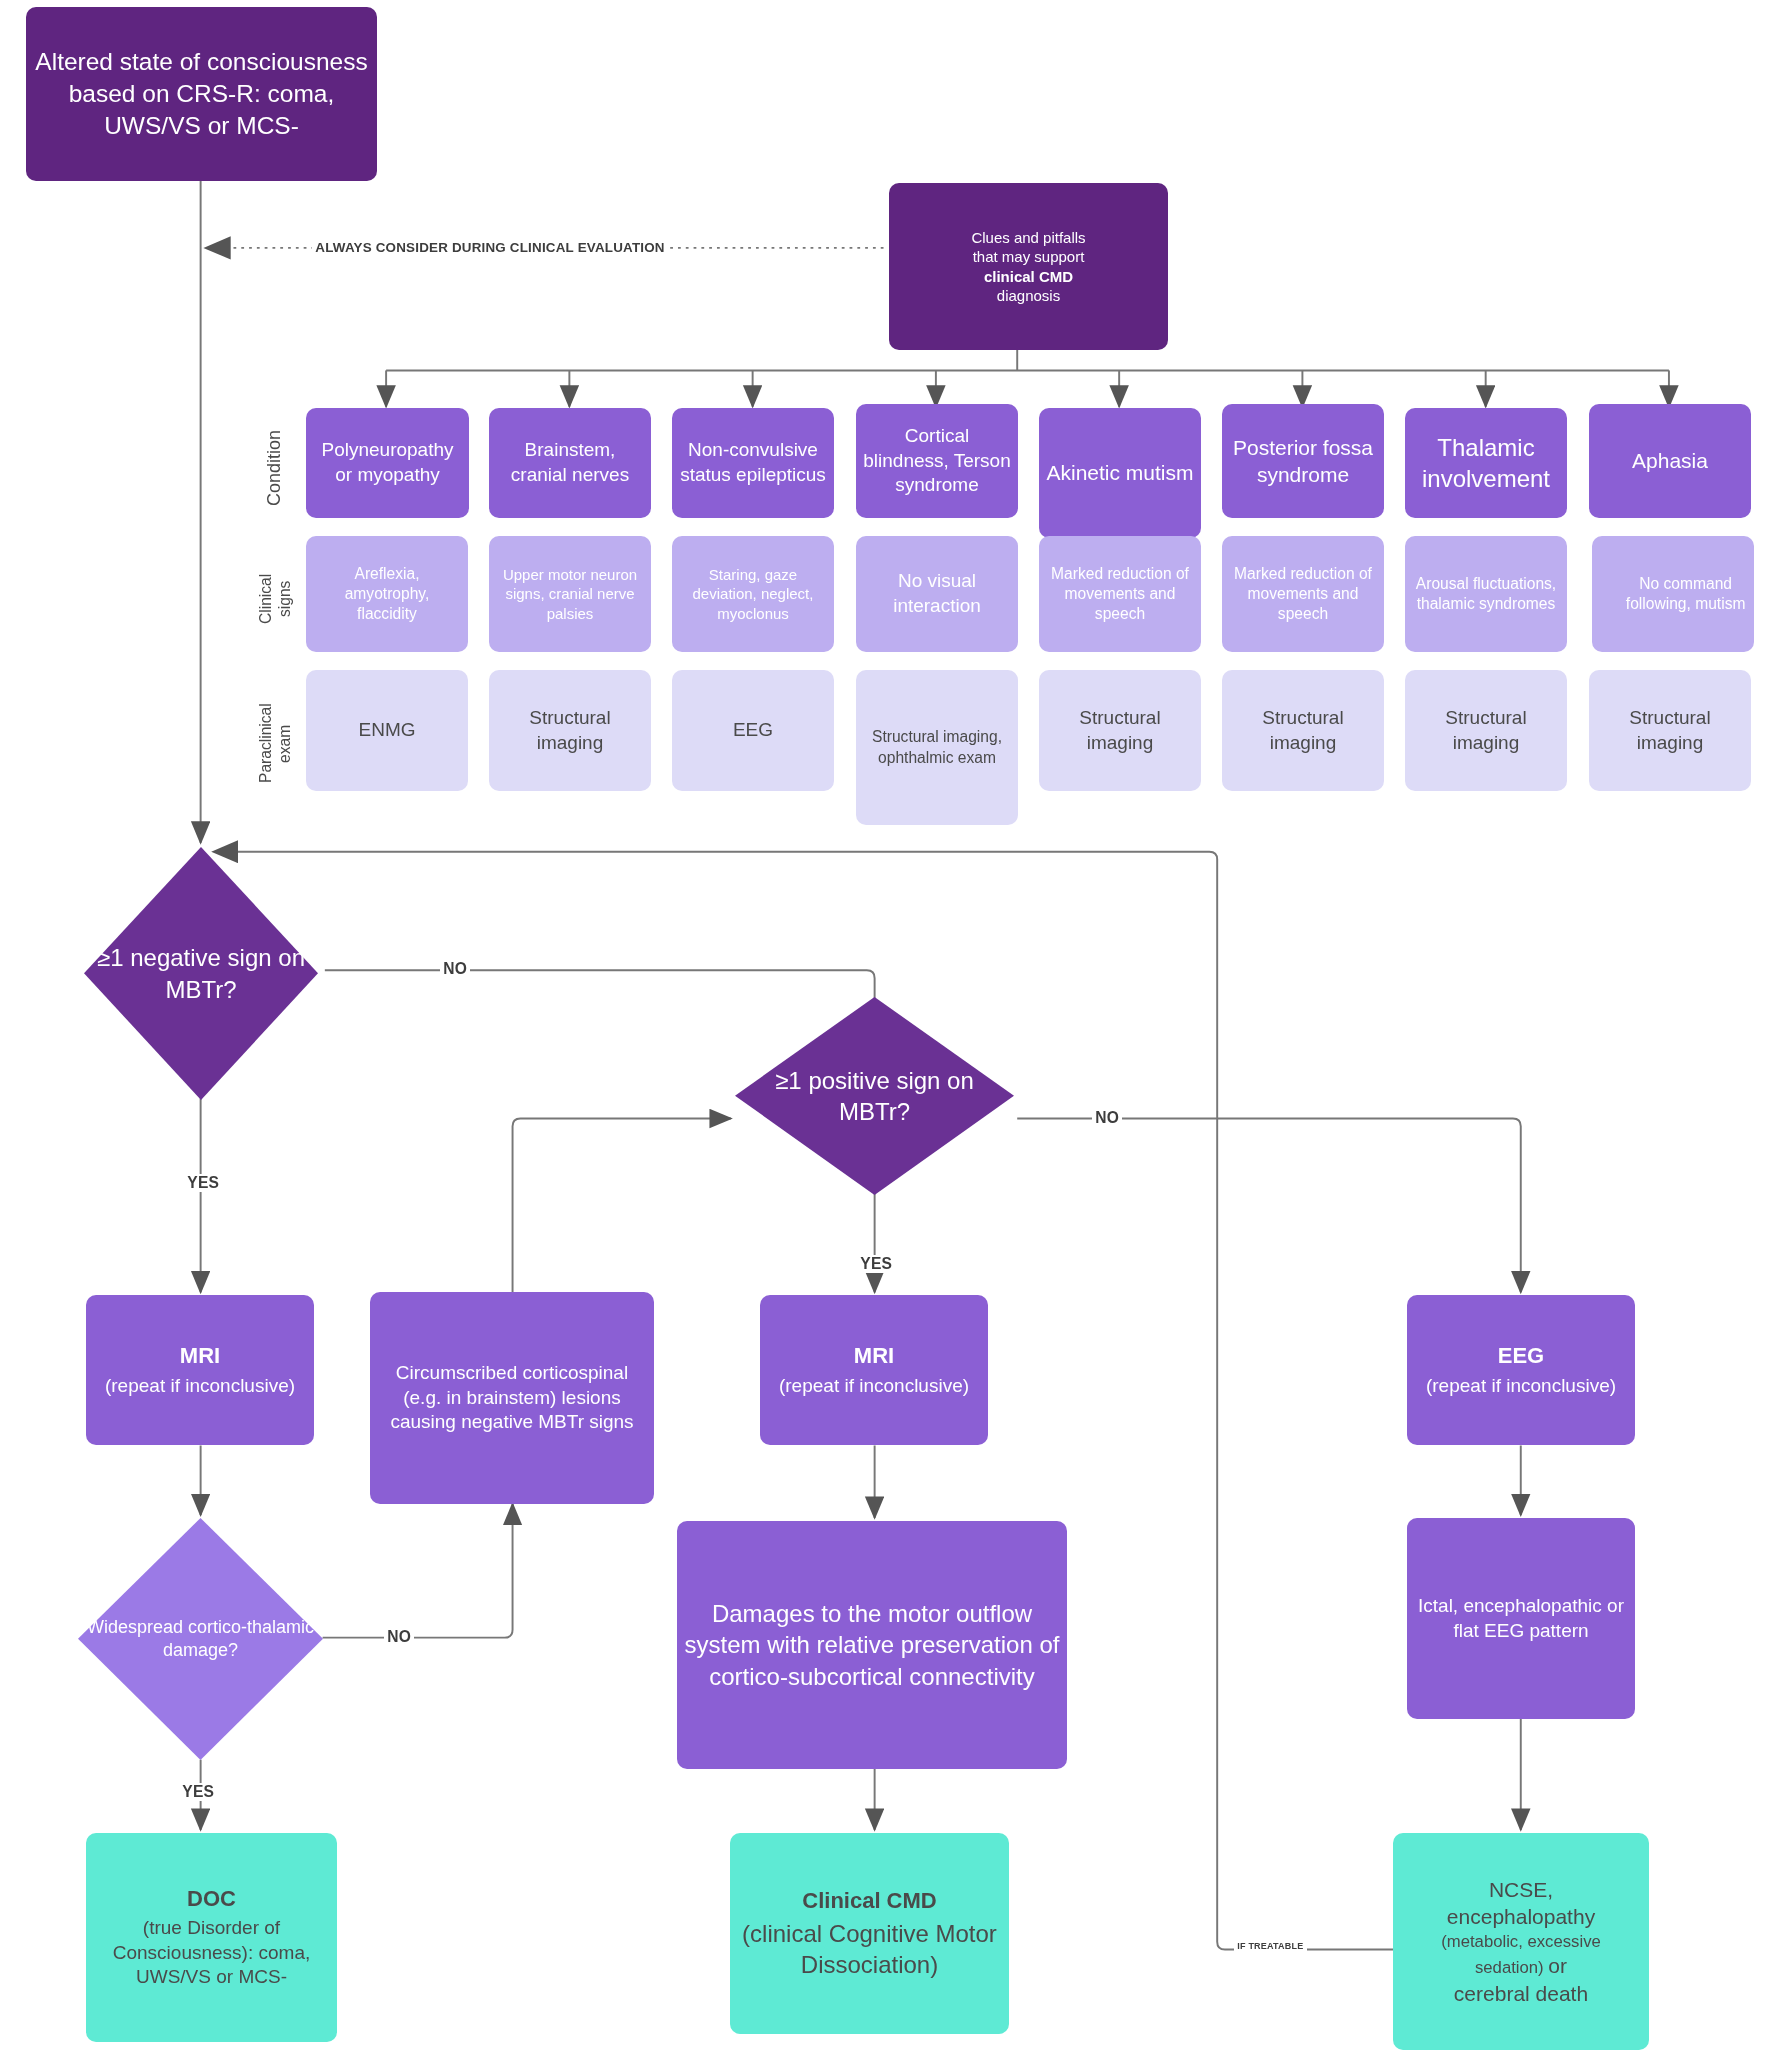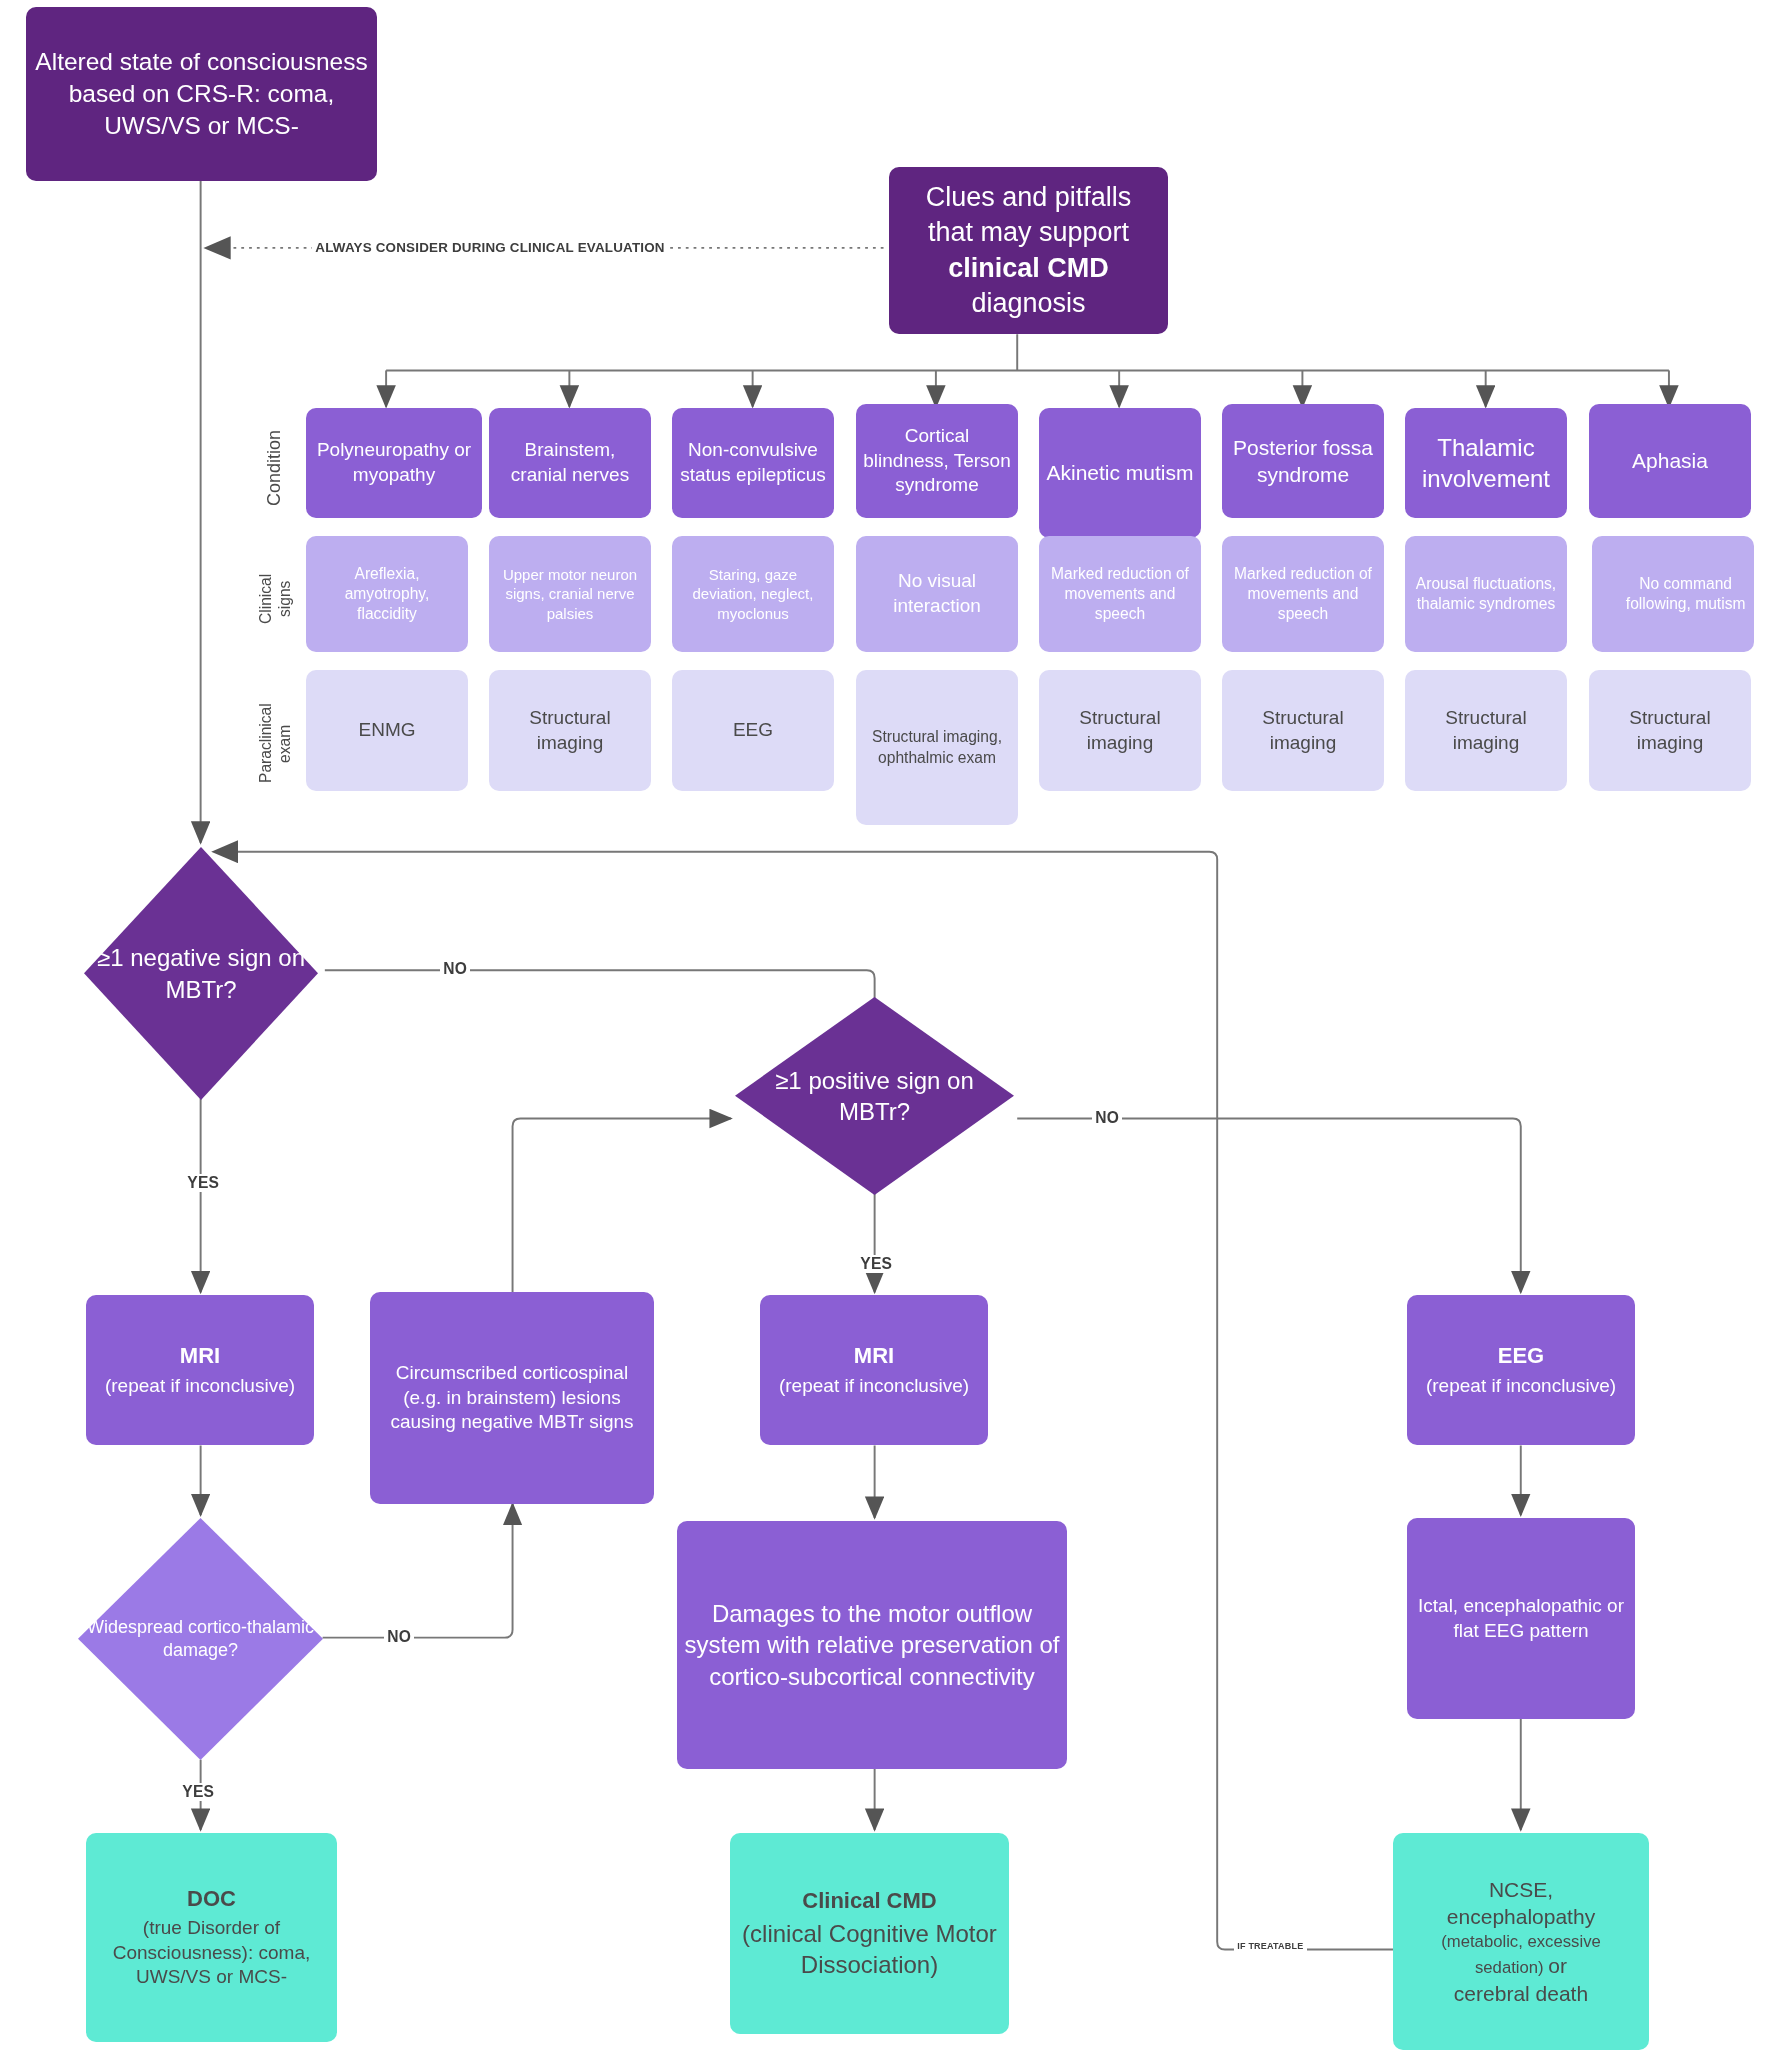--- a/index.html
+++ b/index.html
@@ -29,21 +29,21 @@
   .edgelabel{position:absolute;color:#3d3d3d;font-weight:700;letter-spacing:0.2px;
              background:#ffffff;padding:0 3.3px;white-space:nowrap;}
 
   svg.wires{position:absolute;left:0;top:0;width:1786px;height:2066px;
             pointer-events:none;z-index:1;}
   .node,.diamond,.rowlabel,.edgelabel{z-index:3;}
 
   .b{font-weight:700;}
   .t28{font-size:15.6px;} .t30{font-size:16.7px;} .t32{font-size:18px;}
   .t34{font-size:19px;} .t36{font-size:24px;} .t38{font-size:21px;}
-  .t40{font-size:22px;} .t42{font-size:27px;} .t44{font-size:24.5px;} .t24{font-size:13.4px;}
+  .t40{font-size:22px;} .t42{font-size:15px;margin-top:16px;} .t44{font-size:24.5px;} .t24{font-size:13.4px;}
 </style>
 </head>
 <body>
 
 <div id="stage">
 
   <svg class="wires" viewBox="0 0 3206 3709">
     <defs>
       <marker id="arw" markerWidth="14" markerHeight="14" refX="11" refY="5" orient="auto">
         <path d="M0,0 L12,5 L0,10 z" fill="#555"></path>
@@ -108,21 +108,21 @@
   </div>
 
   <div class="edgelabel t24" style="left:312px;top:240px;">ALWAYS CONSIDER DURING CLINICAL EVALUATION</div>
 
   <div class="rowlabel t32" style="left: 264px; top: 412px; width: 27px; height: 111px; white-space: pre-line;">Condition</div>
   <div class="rowlabel t28" style="left: 257px; top: 549px; width: 35px; height: 100px; white-space: pre-line;">Clinical
 signs</div>
   <div class="rowlabel t28" style="left: 257px; top: 682px; width: 35px; height: 123px; white-space: pre-line;">Paraclinical
 exam</div>
 
-  <div class="node mid t34" style="left:306px;top:408px;width:176px;height:110px;">Polyneuropathy or myopathy</div>
+  <div class="node mid t34" style="left:306px;top:408px;width:163px;height:110px;">Polyneuropathy or myopathy</div>
   <div class="node light t28" style="left:306px;top:536px;width:162px;height:116px;">Areflexia, amyotrophy, flaccidity</div>
   <div class="node pale t34" style="left:306px;top:670px;width:162px;height:121px;">ENMG</div>
 
   <div class="node mid t34" style="left:489px;top:408px;width:162px;height:110px;">Brainstem, cranial nerves</div>
   <div class="node light t26" style="left:489px;top:536px;width:162px;height:116px;font-size:15px;">Upper motor neuron signs, cranial nerve palsies</div>
   <div class="node pale t34" style="left:489px;top:670px;width:162px;height:121px;">Structural imaging</div>
 
   <div class="node mid t34" style="left:672px;top:408px;width:162px;height:110px;">Non-convulsive status epilepticus</div>
   <div class="node light t26" style="left:672px;top:536px;width:162px;height:116px;font-size:15px;">Staring, gaze deviation, neglect, myoclonus</div>
   <div class="node pale t34" style="left:672px;top:670px;width:162px;height:121px;">EEG</div>

